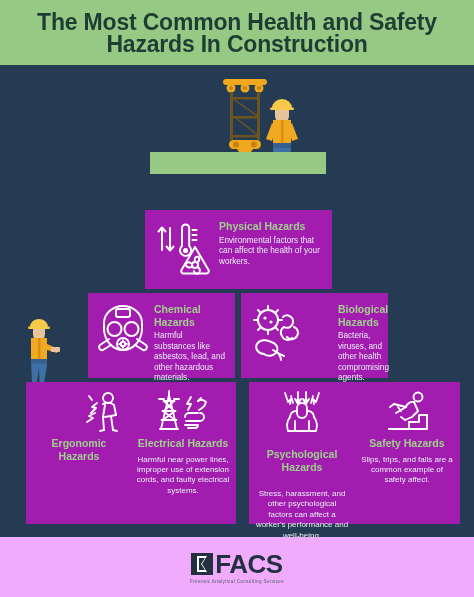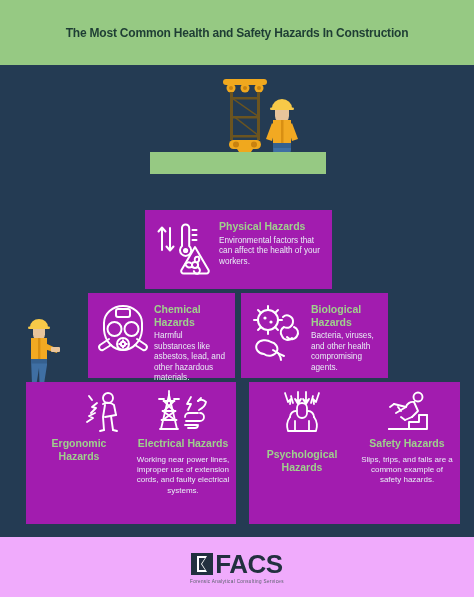--- a/index.html
+++ b/index.html
@@ -12,21 +12,21 @@
   #page{position:relative;width:474px;height:597px;overflow:hidden;background:#ffffff;}
 
   
   .header{
     position:absolute;left:0;top:0;width:474px;height:65px;
     background:#96c983;
     display:flex;align-items:center;justify-content:center;
   }
   .header h1{
     margin:0;padding:0 18px;
-    font-size:12px;line-height:22px;font-weight:bold;
+    font-size:23px;line-height:22px;font-weight:bold;
     color:#1e3d34;text-align:center;letter-spacing:-0.2px;
   }
 
   
   .body{
     position:absolute;left:0;top:65px;width:474px;height:472px;
     background:#243b53;overflow:hidden;
   }
 
   
@@ -47,21 +47,21 @@
     margin:0 0 3px 0;
   }
   .h-desc{
     color:#e8eef5;font-size:8.2px;line-height:10.6px;margin:0;
   }
 
   
   #card-physical{left:145px;top:145px;width:187px;height:79px;}
   
   #card-chemical{left:88px;top:228px;width:147px;height:85px;}
-  #card-biological{left:241px;top:228px;width:147px;height:85px;}
+  #card-biological{left:241px;top:228px;width:147px;height:85px;gap:27px;}
 
   
   .card-bot{
     top:317px;width:106px;height:142px;
     padding:9px 6px 6px 6px;display:flex;flex-direction:column;align-items:center;
   }
   #card-ergonomic{left:26px;align-items:flex-end;}
   #card-electrical{left:130px;}
   #card-psychological{left:249px;gap:11px;}
   #card-safety{left:354px;}
@@ -305,21 +305,21 @@
           <path d="M30,34 l12,0"></path>
           <path d="M33,37 l7,0 a3,3 0 0 0 3,-3"></path>
 
           <path d="M44,19 q6,-3 7,-8 q-4,-4 -8,-1"></path>
           <path d="M43,10 l3,-3"></path>
 
           <path d="M36,6 l-4,7 l4,0 l-3,6"></path>
         </svg>
       </div>
       <p class="b-title">Electrical Hazards</p>
-      <p class="b-desc">Working near power lines, improper use of extension cords, and faulty electrical systems.</p>
+      <p class="b-desc">Harmful near power lines, improper use of extension cords, and faulty electrical systems.</p>
     </div>
 
     <div class="card card-bot" id="card-psychological">
       <div class="b-ico">
         <svg width="52" height="42" viewBox="0 0 52 42" fill="none" stroke="#ffffff" stroke-width="1.8" stroke-linecap="round" stroke-linejoin="round" aria-hidden="true">
 
           <path d="M9,2 l3,9 l3,-3 l-1,5"></path>
           <path d="M22,1 l0,10 l3,-3 l-3,5 l-3,-5 l3,3"></path>
           <path d="M30,1 l0,10 l3,-3 l-3,5 l-3,-5 l3,3"></path>
           <path d="M43,2 l-3,9 l-3,-3 l1,5"></path>
@@ -330,20 +330,21 @@
 
           <path d="M20,20 a6,6 0 0 0 -6,6"></path>
           <path d="M32,20 a6,6 0 0 1 6,6"></path>
 
           <path d="M14,26 a12,14 0 0 0 -2,14 l28,0 a12,14 0 0 0 -2,-14"></path>
           <path d="M19,30 l0,10"></path>
           <path d="M33,30 l0,10"></path>
         </svg>
       </div>
       <p class="b-title">Psychological Hazards</p>
+      <p class="b-desc">Stress, harassment, and other psychological factors can affect a worker's performance and well-being.</p>
     </div>
 
     <div class="card card-bot" id="card-safety">
       <div class="b-ico">
         <svg width="52" height="42" viewBox="0 0 52 42" fill="none" stroke="#ffffff" stroke-width="1.9" stroke-linecap="round" stroke-linejoin="round" aria-hidden="true">
 
           <circle cx="37" cy="6" r="4.5"></circle>
 
           <path d="M33,11 a7,6 0 0 0 -8,5 l-10,6"></path>
           <path d="M33,11 l4,9 l-6,6"></path>
@@ -352,21 +353,21 @@
           <path d="M31,26 l-7,3"></path>
           <path d="M24,29 l-4,-3"></path>
 
           <path d="M20,20 l-3,-4"></path>
 
           <path d="M8,38 L28,38 L28,31 L38,31 L38,24 L46,24"></path>
           <path d="M46,24 L46,38 L8,38"></path>
         </svg>
       </div>
       <p class="b-title">Safety Hazards</p>
-      <p class="b-desc">Slips, trips, and falls are a common example of safety hazards.</p>
+      <p class="b-desc">Slips, trips, and falls are a common example of safety affect.</p>
     </div>
 
   </div>
 
   <div class="footer">
     <div class="logo-wrap">
       <div class="logo-main">
         <span>
           <svg width="22" height="24" viewBox="0 0 22 24" aria-hidden="true">
             <polygon points="0,1 22,1 22,23 0,23" fill="#22303f"></polygon>

